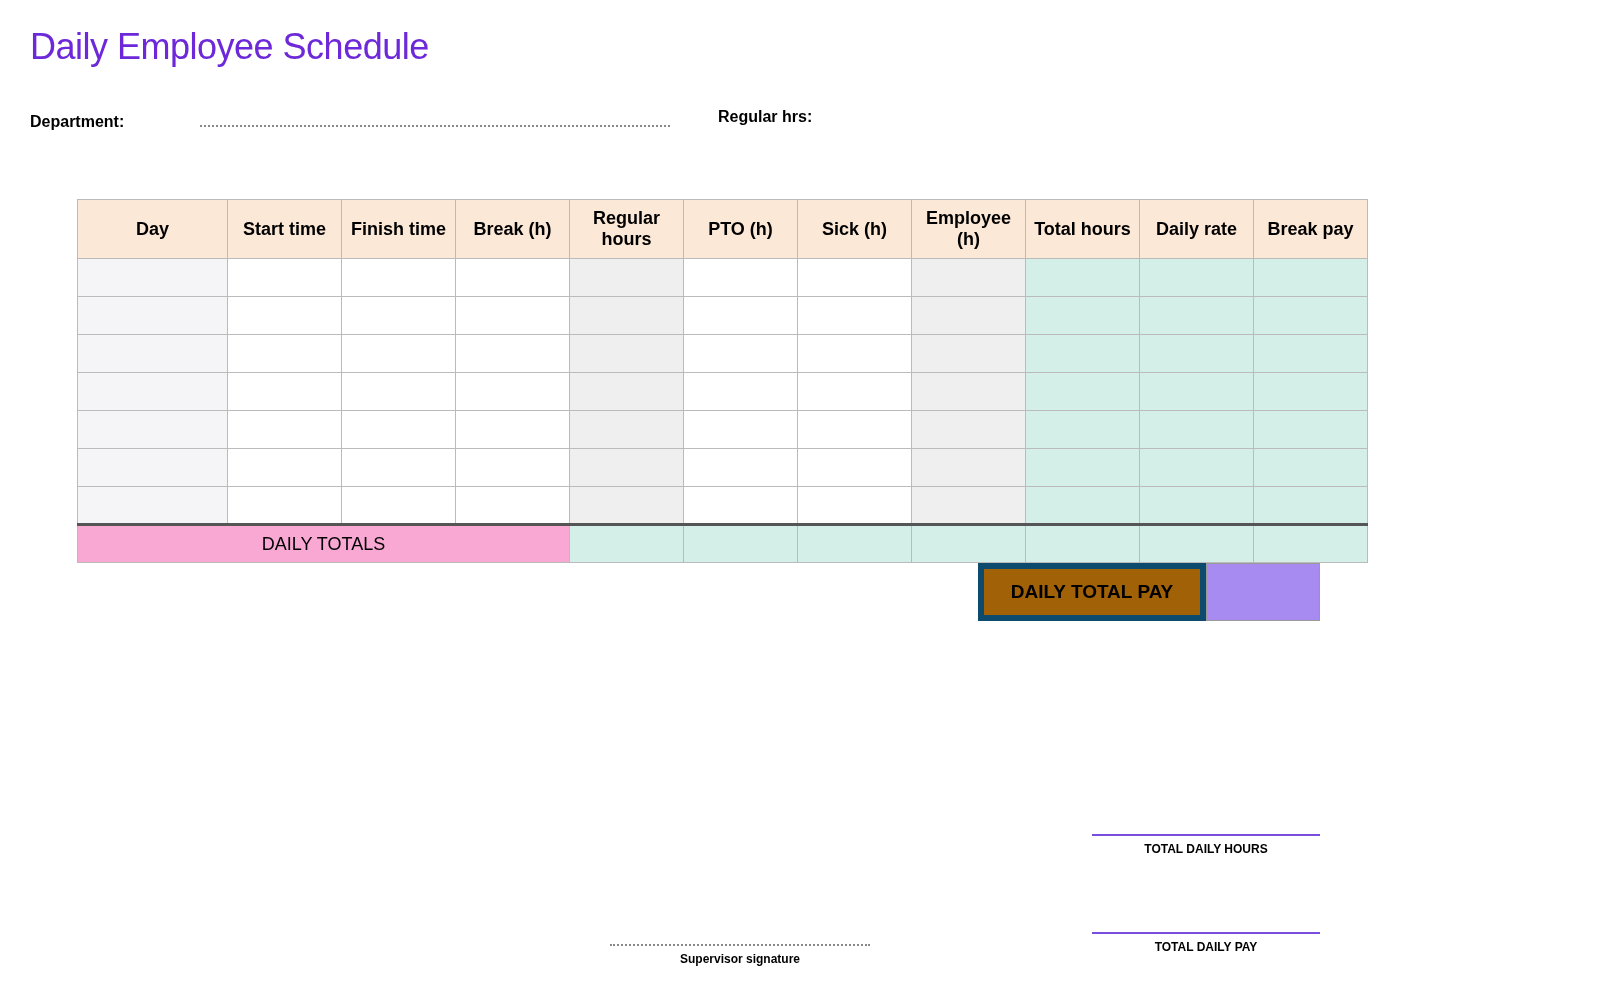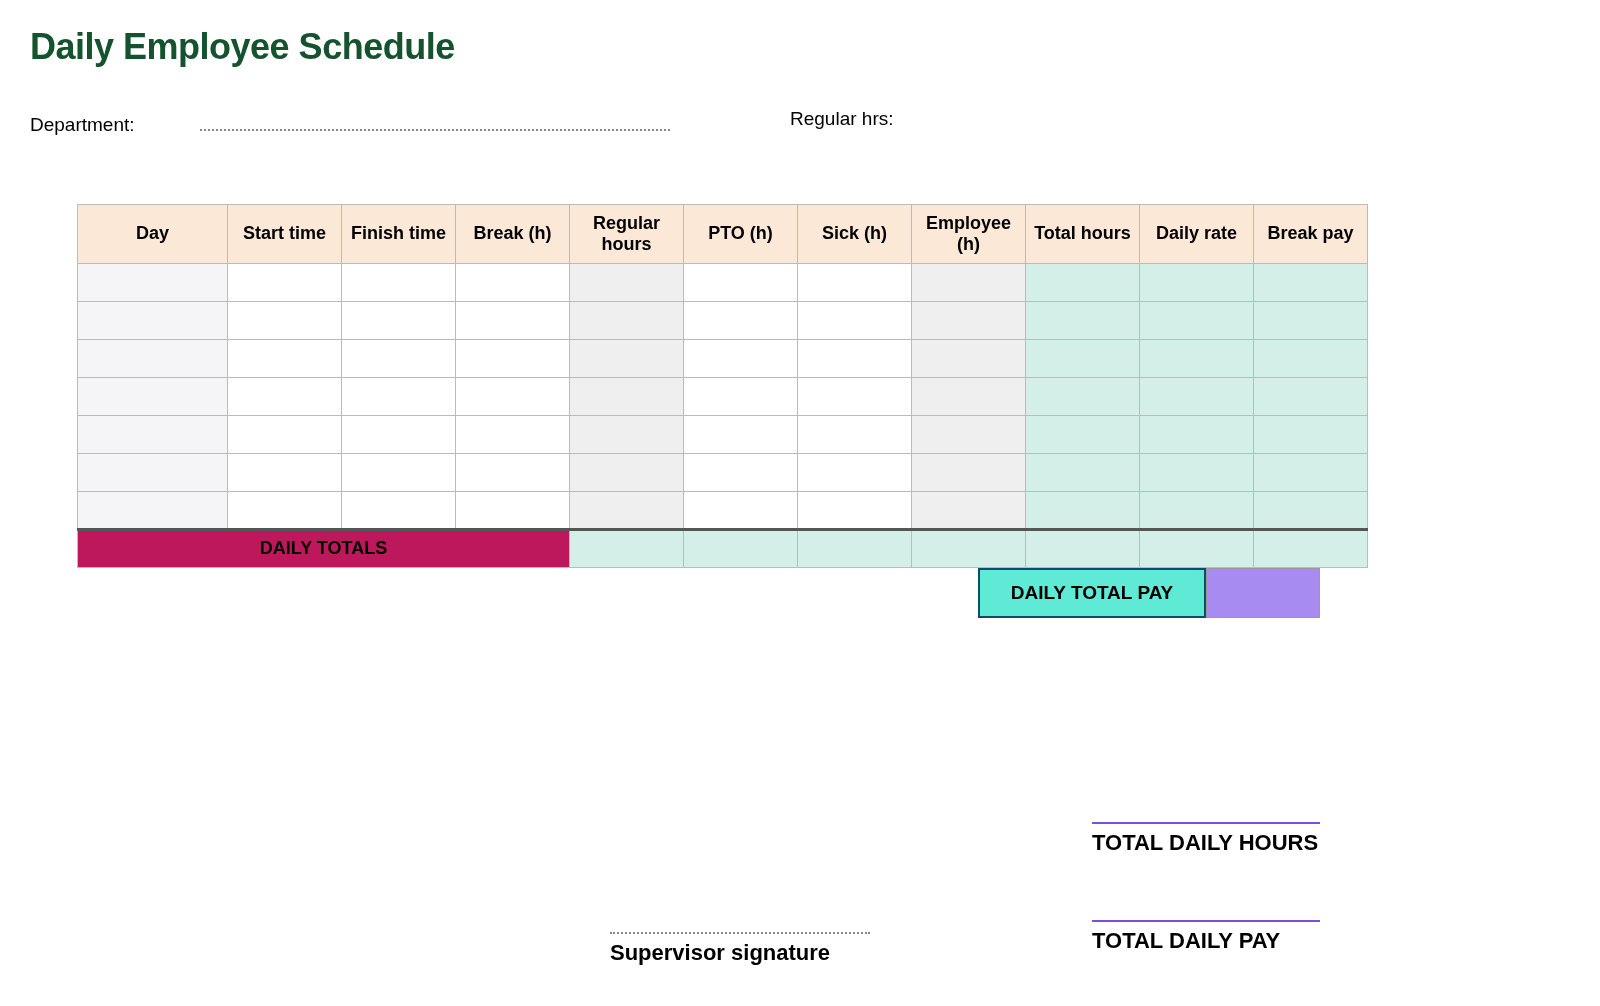--- a/index.html
+++ b/index.html
@@ -11,31 +11,31 @@
     color: #000;
   }
   .page {
     width: 1600px;
     height: 1006px;
     padding: 20px 30px 0 30px;
     position: relative;
   }
   .title {
     font-size: 36px;
-    font-weight: 700;
-    color: #14532d;
+    font-weight: 400;
+    color: #6d28d9;
     margin: 6px 0 40px 0;
     letter-spacing: -0.5px;
   }
   .meta-block {
     display: flex;
-    gap: 120px;
+    gap: 48px;
     margin-bottom: 50px;
-    font-size: 19px;
-    font-weight: 400;
+    font-size: 16px;
+    font-weight: 700;
   }
   .meta-left { width: 640px; }
   .meta-right { flex: 1; }
   .meta-row {
     display: flex;
     align-items: baseline;
     margin-bottom: 18px;
   }
   .meta-label { min-width: 150px; }
   .meta-line {
@@ -67,56 +67,57 @@
   col.c-day { width: 150px; }
   col.c-rest { width: 114px; }
 
   td.cell-day { background: #F5F5F8; }
   td.cell-white { background: #ffffff; }
   td.cell-grey { background: #EFEFEF; }
   td.cell-teal { background: #D4EEE8; }
 
   tr.totals-row td { border-top: 3px solid #555; }
   .totals-label {
-    background: #be185d;
-    font-weight: 700;
+    background: #f9a8d4;
+    font-weight: 400;
     font-size: 18px;
   }
   .totals-cell { background: #D4EEE8; }
 
   .daily-total-pay-row {
     width: 1290px;
     display: flex;
     justify-content: flex-end;
   }
   .dtp-label {
     width: 228px;
-    background: #5eead4;
+    background: #a16207;
     font-weight: 800;
     text-align: center;
     padding: 12px 0;
-    border: 2px solid #0c4a6e;
+    border: 6px solid #0c4a6e;
     font-size: 19px;
   }
   .dtp-value {
     width: 114px;
     background: #A88BF0;
     border: 1px solid #999;
   }
 
   .footer-block {
     position: absolute;
     bottom: 40px;
     left: 30px;
     width: 1290px;
   }
   .footer-line-group {
     position: absolute;
+    text-align: center;
     font-weight: 700;
-    font-size: 22px;
+    font-size: 12px;
   }
   .footer-line {
     border-top-width: 2px;
     border-top-style: solid;
     margin-bottom: 6px;
   }
   .sig-group { left: 580px; width: 260px; bottom: 0; margin-top: 40px; }
   .sig-group .footer-line { border-top-style: dotted; border-color: #888; }
   .hours-group { right: 0; width: 228px; bottom: 110px; }
   .hours-group .footer-line { border-color: #7A4CE0; }

